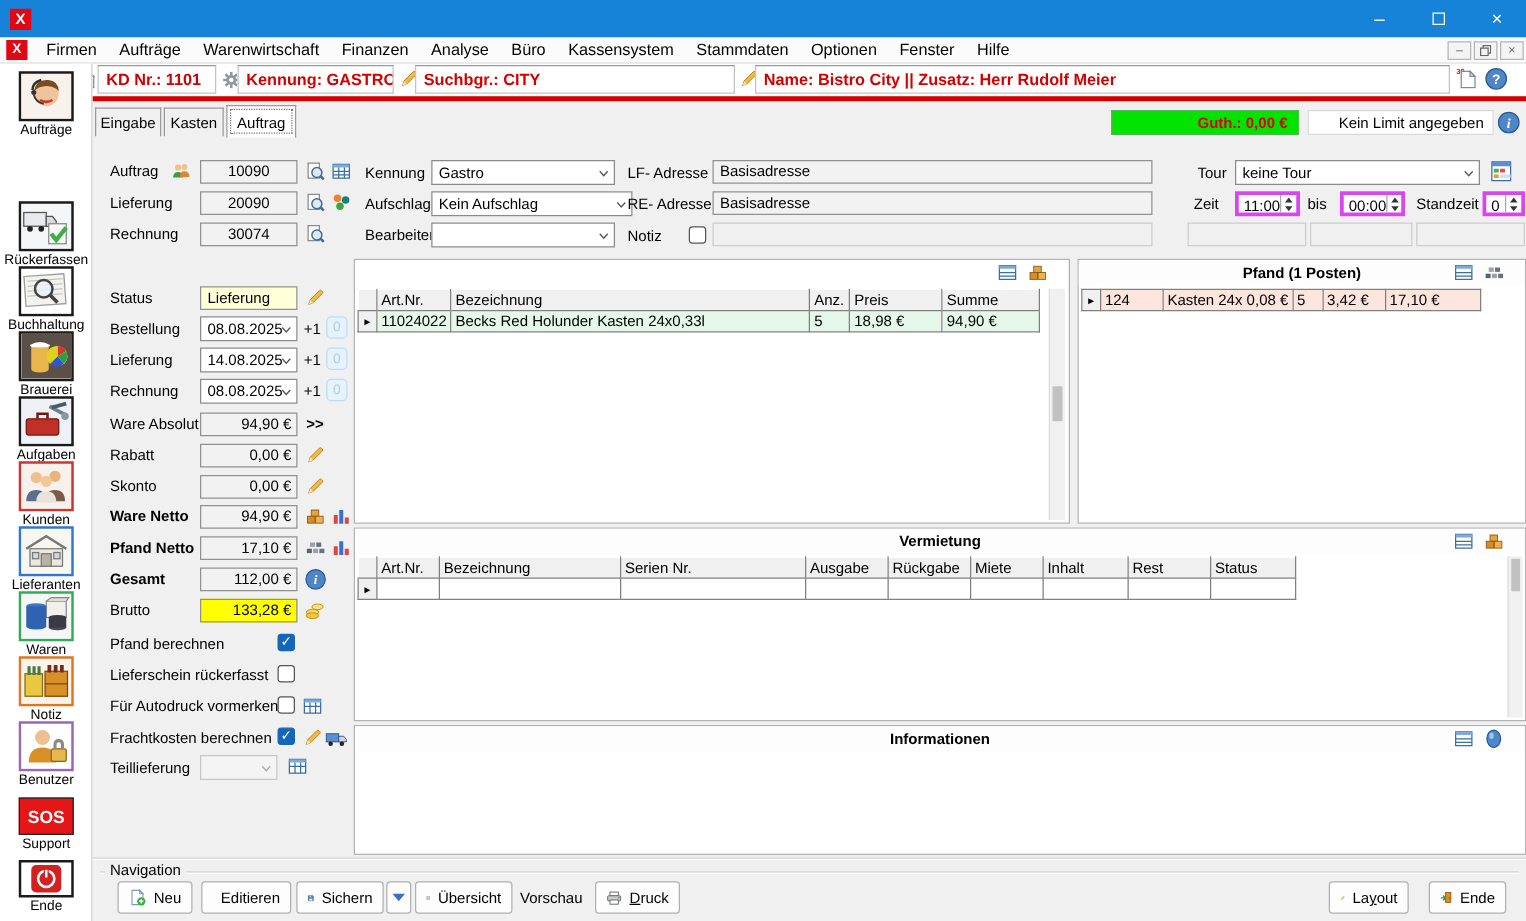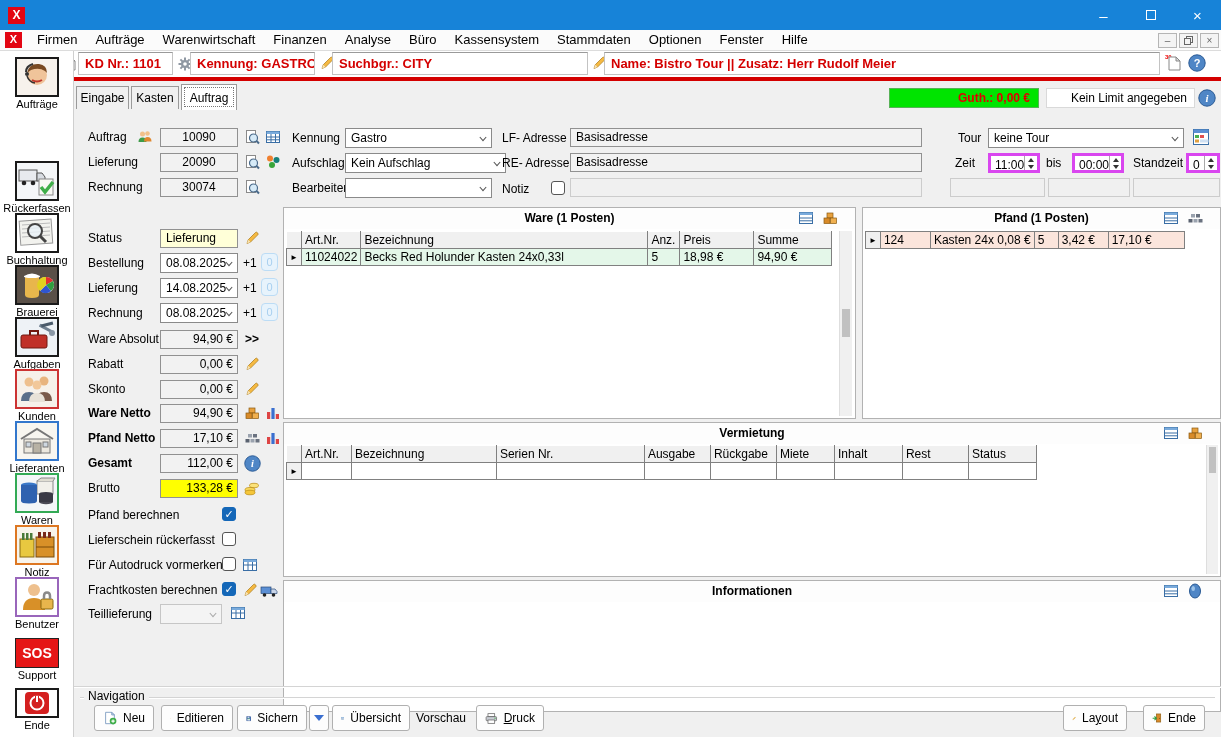--- a/index.html
+++ b/index.html
@@ -157,21 +157,21 @@
           <path d="M3 13.5 L4.2 9.8 L6.5 12.1 Z" fill="#f7e3b5"></path>
         </svg>
     </div>
     <div class="cfield" style="left:275px;top:1px;width:256px">Suchbgr.: CITY</div>
     <div class="icbtn" style="left:533px;top:3px">
       <svg width="16" height="16" viewBox="0 0 16 16">
           <path d="M3 13.5 L4.2 9.8 L11.5 2.5 Q12.3 1.7 13.1 2.5 L13.8 3.2 Q14.6 4 13.8 4.8 L6.5 12.1 Z" fill="#f5b942" stroke="#a87818" stroke-width="0.7"></path>
           <path d="M3 13.5 L4.2 9.8 L6.5 12.1 Z" fill="#f7e3b5"></path>
         </svg>
     </div>
-    <div class="cfield" style="left:547px;top:1px;width:556px">Name: Bistro Tour || Zusatz: Herr Rudolf Meier</div>
+    <div class="cfield" style="left:547px;top:1px;width:556px">Name: Bistro City || Zusatz: Herr Rudolf Meier</div>
     <div class="icbtn" style="left:1107px;top:2px">
       <svg width="17" height="18" viewBox="0 0 17 18">
           <text x="0" y="6" font-size="6" fill="#e00" font-weight="bold">30</text>
           <path d="M4 4 h7 l4 4 v9 h-11 Z" fill="#fff" stroke="#888"></path>
           <path d="M11 4 l4 4 h-4 Z" fill="#ddd" stroke="#888"></path>
         </svg>
     </div>
     <div class="icbtn" style="left:1131px;top:3px">
       <svg width="18" height="18" viewBox="0 0 18 18">
           <circle cx="9" cy="9" r="8.2" fill="#4f86c6" stroke="#2a5a94"></circle>
@@ -644,21 +644,20 @@
         <div>
           <span class="tri-dn"></span>
         </div>
       </div>
   </div>
   <div class="box dis" style="left:950px;top:178px;width:95px"></div>
   <div class="box dis" style="left:1048px;top:178px;width:82px"></div>
   <div class="box dis" style="left:1133px;top:178px;width:87px"></div>
 
   <div class="panel" style="left:283px;top:207px;width:573px;height:212px">
-    <div class="ptitle">Ware (1 Posten)</div>
     <div class="ptic" style="right:40px"><svg width="16" height="16" viewBox="0 0 16 16">
           <rect x="1.5" y="2.5" width="13" height="11" fill="#fff" stroke="#3a6ea5"></rect>
           <rect x="1.5" y="2.5" width="13" height="2.5" fill="#7aabdc"></rect>
           <line x1="1.5" y1="8" x2="14.5" y2="8" stroke="#3a6ea5"></line>
           <line x1="1.5" y1="10.8" x2="14.5" y2="10.8" stroke="#3a6ea5"></line>
         </svg></div>
     <div class="ptic" style="right:16px"><svg width="16" height="16" viewBox="0 0 16 16">
           <rect x="5" y="3" width="6" height="5" fill="#e8a13e" stroke="#8a5a10" stroke-width="0.7"></rect>
           <rect x="2" y="8" width="6" height="5.5" fill="#d88a28" stroke="#8a5a10" stroke-width="0.7"></rect>
           <rect x="8.5" y="8" width="6" height="5.5" fill="#f0b050" stroke="#8a5a10" stroke-width="0.7"></rect>
@@ -784,21 +783,21 @@
             <td></td>
         <td></td>
       </tr>
     </tbody>
       </table>
     <div class="vscroll" style="right:2px;top:22px;bottom:2px;width:12px">
       <div class="thumb" style="top:2px;height:26px"></div>
     </div>
   </div>
 
-  <div class="panel" style="left:283px;top:580px;width:938px;height:132px">
+  <div class="panel" style="left:283px;top:580px;width:938px;height:104px">
     <div class="ptitle">Informationen</div>
     <div class="ptic" style="right:40px"><svg width="16" height="16" viewBox="0 0 16 16">
           <rect x="1.5" y="2.5" width="13" height="11" fill="#fff" stroke="#3a6ea5"></rect>
           <rect x="1.5" y="2.5" width="13" height="2.5" fill="#7aabdc"></rect>
           <line x1="1.5" y1="8" x2="14.5" y2="8" stroke="#3a6ea5"></line>
           <line x1="1.5" y1="10.8" x2="14.5" y2="10.8" stroke="#3a6ea5"></line>
         </svg></div>
     <div class="ptic" style="right:16px"><svg width="16" height="16" viewBox="0 0 16 16">
           <ellipse cx="8" cy="8" rx="5.5" ry="7" fill="#4f86c6" stroke="#2a5a94"></ellipse>
           <ellipse cx="6.2" cy="5.5" rx="1.8" ry="2.6" fill="#9cc3e8"></ellipse>

